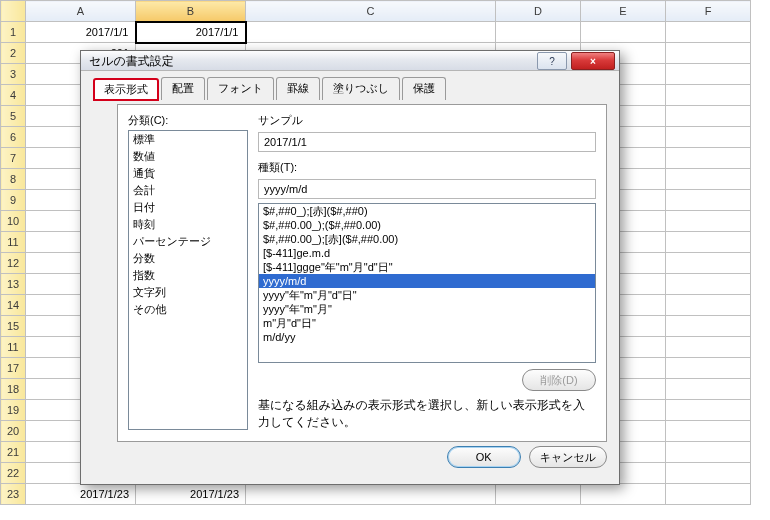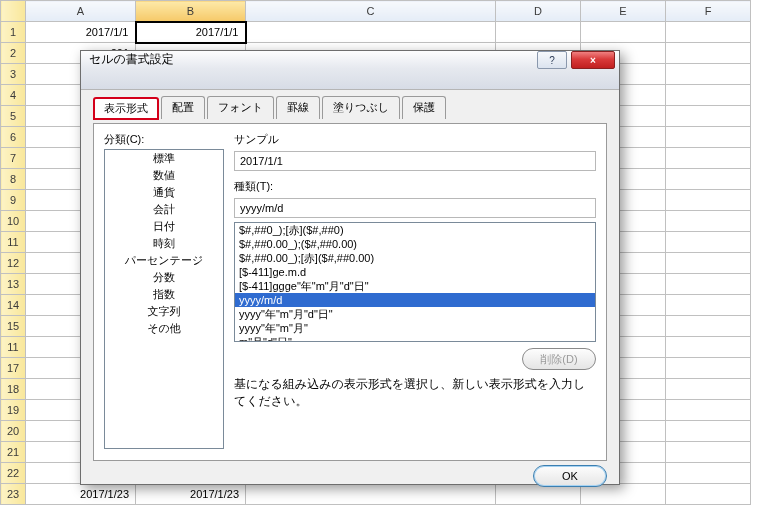--- a/index.html
+++ b/index.html
@@ -39,24 +39,24 @@
   
   .dialog {
     position:absolute;
     left:80px; top:50px;
     width:540px; height:435px;
     background:#f0f0f0;
     border:1px solid #6e6e6e;
     box-shadow:4px 4px 12px rgba(0,0,0,.4);
   }
   .titlebar {
-    height:39px;
+    height:20px;
     background:linear-gradient(#fdfdfe,#e6e9ef 45%,#d7dce6);
     border-bottom:1px solid #b5b5b5;
-    display:flex; align-items:flex-start;
+    display:flex; align-items:flex-end;
     padding:0 4px 0 8px;
     font-size:12px;
   }
   .titlebar .spacer{flex:1}
   .titlebar .tbtn{
     width:30px;height:18px;
     border:1px solid #8a98ad;
     border-radius:2px;
     margin-left:4px;
     display:flex;align-items:center;justify-content:center;
@@ -76,40 +76,40 @@
     border-bottom:none;
     background:#f0f0f0;
     border-radius:3px 3px 0 0;
     font-size:11px;
   }
   .tab.active{background:#fff; position:relative; top:1px;}
   .tab.hl{border:2px solid #d4001a; padding:2px 9px;}
   .panel{
     border:1px solid #9a9a9a; background:#fff;
     height:338px; padding:8px 10px;
-    display:flex; gap:10px;
+    display:flex; gap:10px;margin-left:24px;
   }
   .leftcol{width:120px;}
   .label{margin-bottom:2px;}
   .catlist{
     border:1px solid #7a8a99; height:300px;
-    background:#fff; overflow:hidden;text-align:center;
+    background:#fff; overflow:hidden;
   }
   .catlist .item{padding:1px 4px; white-space:nowrap;}
   .catlist .item.sel{background:#2f6bd0;color:#fff;}
   .catlist .hlwrap{border:2px solid #d4001a; margin:-2px 0;}
   .rightcol{flex:1; display:flex; flex-direction:column;}
   .samplebox,.typebox{
     border:1px solid #b8b8b8; background:#fff;
     padding:3px 5px; margin-top:2px;
   }
   .samplebox{height:20px;}
   .typebox{height:20px;}
   .typelist{
-    border:1px solid #7a8a99; height:120px;
+    border:1px solid #7a8a99; height:160px;
     margin-top:4px; overflow-y:scroll; background:#fff;
     font-size:11px;
   }
   .typelist .row{padding:0 4px; white-space:nowrap; line-height:14px;}
   .typelist .row.sel{background:#2f6bd0;color:#fff;}
   .delrow{text-align:right; margin-top:6px;}
   .btn{
     display:inline-block; min-width:74px; height:22px;
     border:1px solid #8a8a8a; border-radius:11px;
     background:linear-gradient(#fdfdfd,#e5e5e5);
@@ -405,15 +405,16 @@
             <div class="row">m/d/yy</div>
           </div>
         <div class="delrow">
           <span class="btn" disabled="">削除(D)</span>
         </div>
         <div class="hint">基になる組み込みの表示形式を選択し、新しい表示形式を入力してください。</div>
       </div>
     </div>
     <div class="dlgfooter">
       <span class="btn primary">OK</span>
+      <span class="btn">キャンセル</span>
     </div>
   </div>
 </div>
 
 </body></html>

